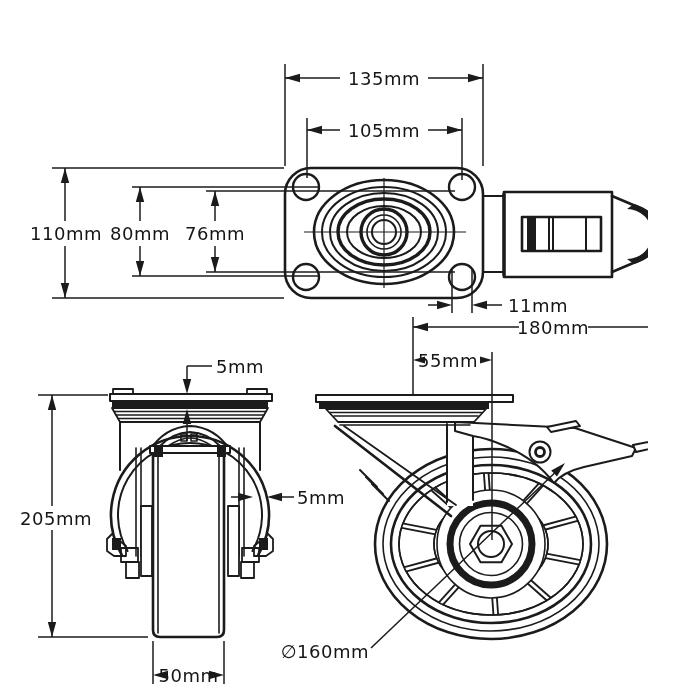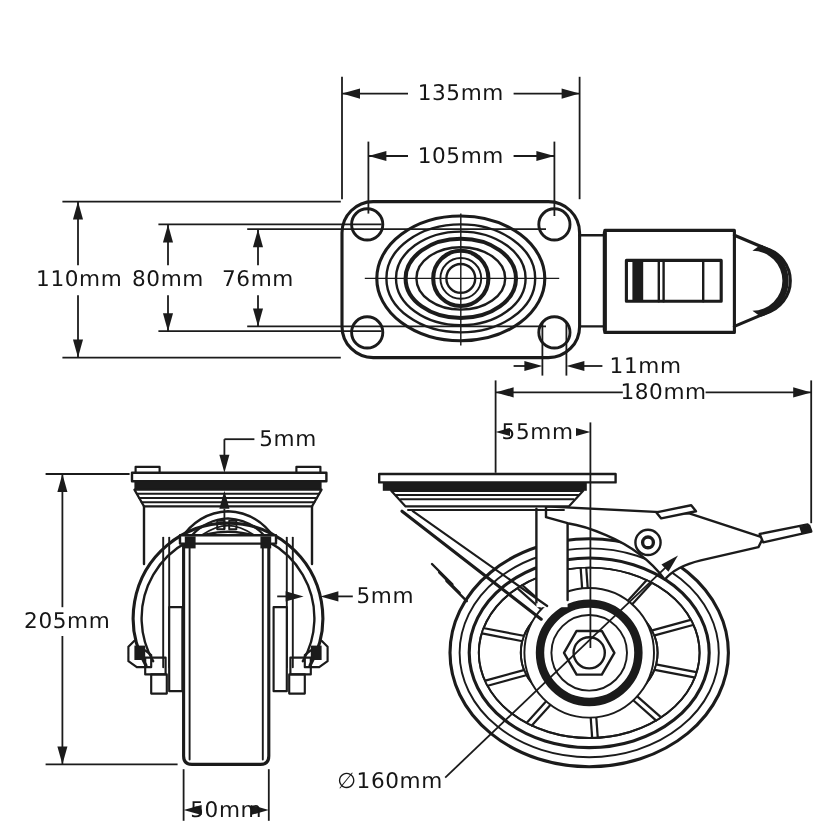--- a/index.html
+++ b/index.html
@@ -1,16 +1,16 @@
 <!DOCTYPE html>
 <html><head>
 <meta charset="utf-8">
 <style>
   html,body{margin:0;padding:0;background:#fff}
-  .stage{position:relative;width:700px;height:700px;background:#b91c1c;overflow:hidden}
+  .stage{position:relative;width:648px;height:700px;background:#b91c1c;overflow:hidden}
   svg{display:block}
   .ln{stroke:#1b1b1b;fill:none;stroke-width:2.4;stroke-linecap:round;stroke-linejoin:round}
   .t16{stroke-width:1.6}.t18{stroke-width:1.8}.t2{stroke-width:2}.t26{stroke-width:2.6}.t34{stroke-width:3.4}
   .dim{stroke:#1b1b1b;stroke-width:1.5;fill:none;stroke-linecap:butt}
   .cl{stroke:#1b1b1b;stroke-width:1.2;fill:none}
   .arr{fill:#1b1b1b;stroke:none}
   .dark{fill:#1b1b1b;stroke:none}
   .wf{fill:#fff}
   .spk{stroke:#1b1b1b;stroke-width:6.5;fill:none;stroke-linecap:butt}
   .spw{stroke:#fff;stroke-width:2.8;fill:none;stroke-linecap:butt}

